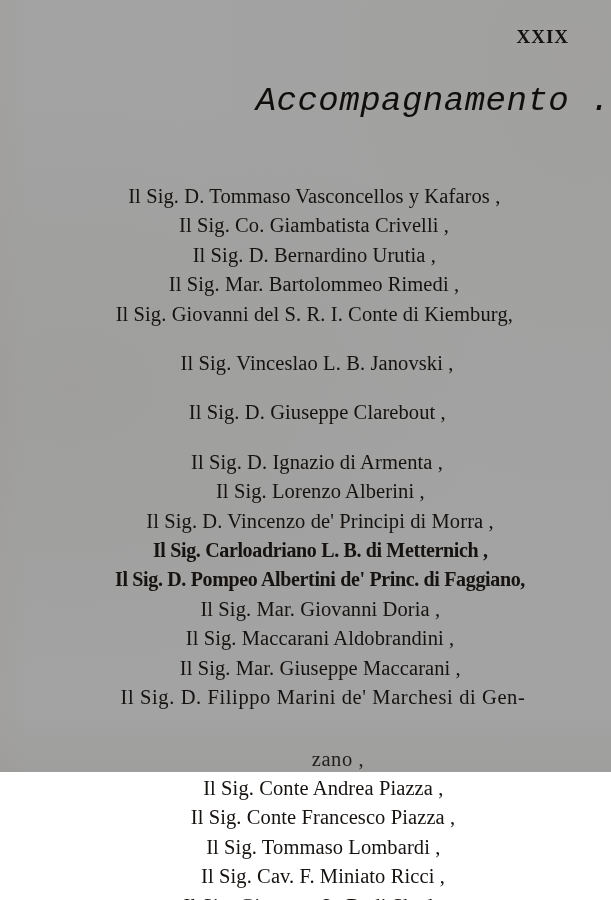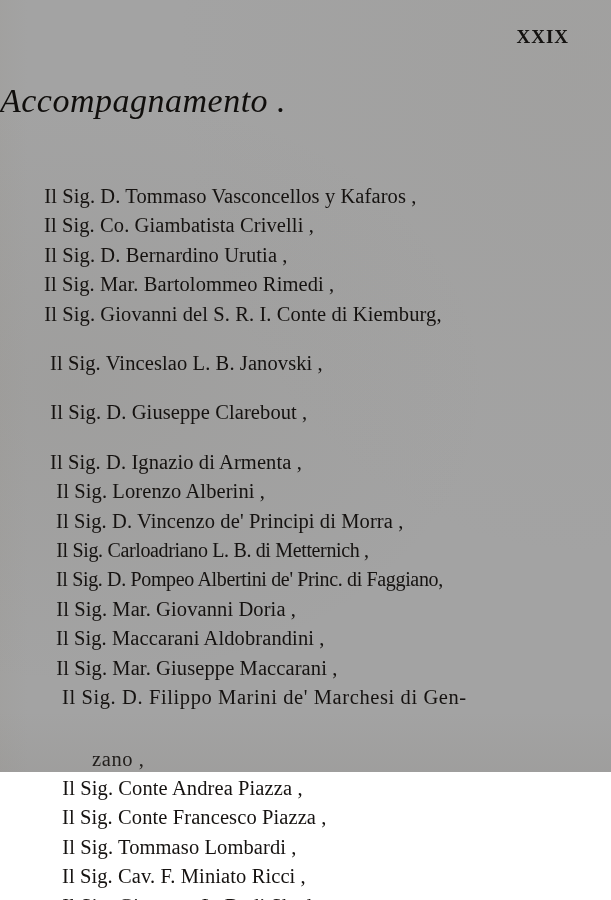--- a/index.html
+++ b/index.html
@@ -50,56 +50,57 @@
     letter-spacing: 1px;
     color: #141210;
     font-variant: small-caps;
   }
 
   .heading {
     position: absolute;
     top: 82px;
     left: 0;
     width: 611px;
-    text-align: left;
-    font-family: Liberation Serif, serif;
+    text-align: right;
+    font-family: Liberation Mono, monospace;
     font-style: italic;
     font-size: 34px;
     letter-spacing: 0.5px;
     color: #100e0c;
     white-space: nowrap;
   }
 
   .entries {
     position: absolute;
     top: 182px;
     left: 44px;
     width: 540px;
   }
   .entry {
     font-family: "Liberation Serif", serif;
     font-size: 20.5px;
     line-height: 29.4px;
     color: #151210;
     white-space: nowrap;
     letter-spacing: 0.1px;
+    text-align: center;
   }
   .entry .cont {
     display: block;
     padding-left: 30px;
     white-space: nowrap;
     margin-top: 32px;
   }
   
   .entry.i0  { padding-left: 0px; }
   .entry.i1  { padding-left: 6px; margin-top: 20px; }
   .entry.i2  { padding-left: 12px; }
   .entry.i3  { padding-left: 18px; }
 
-  .entry.tight { letter-spacing: -0.35px; font-size: 20px; }
+  .entry.tight { letter-spacing: -0.35px; font-size: 20px; font-weight: bold; }
   .entry.wide  { letter-spacing: 0.6px; }
 
   
   .entry:nth-child(odd) { transform: translateX(0.3px); }
 </style>
 </head>
 <body>
 
 <div class="page">
 

